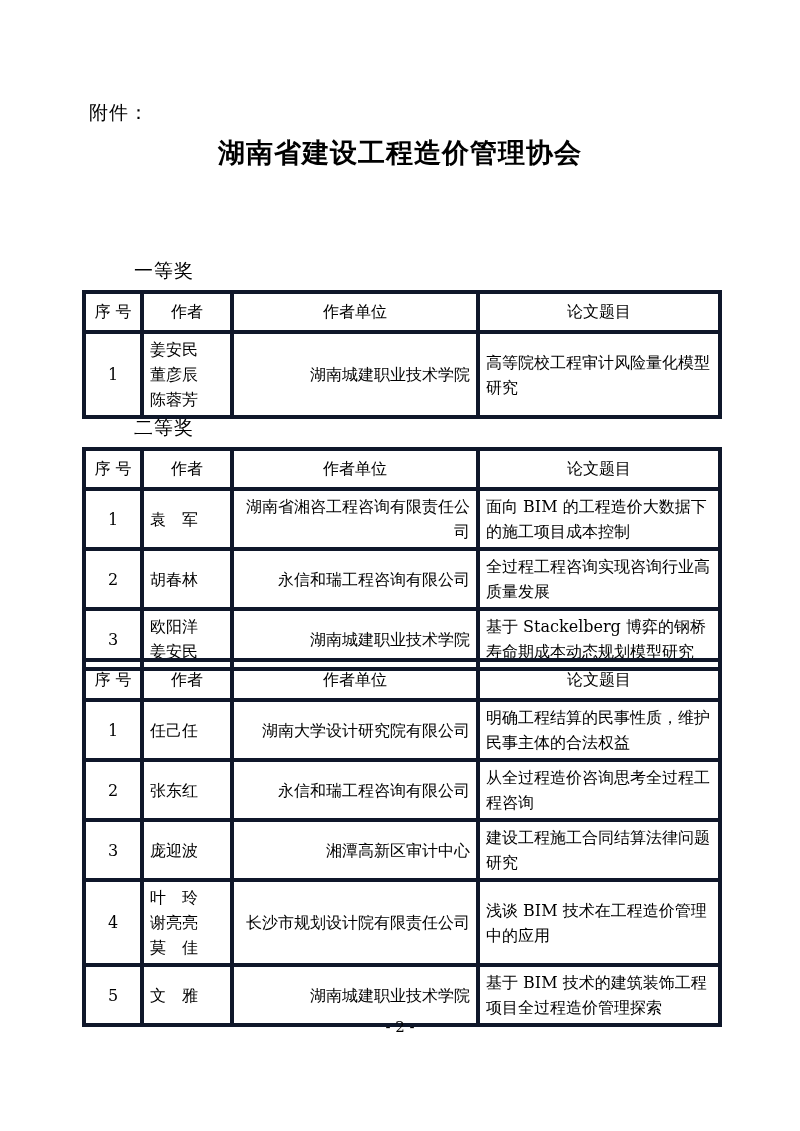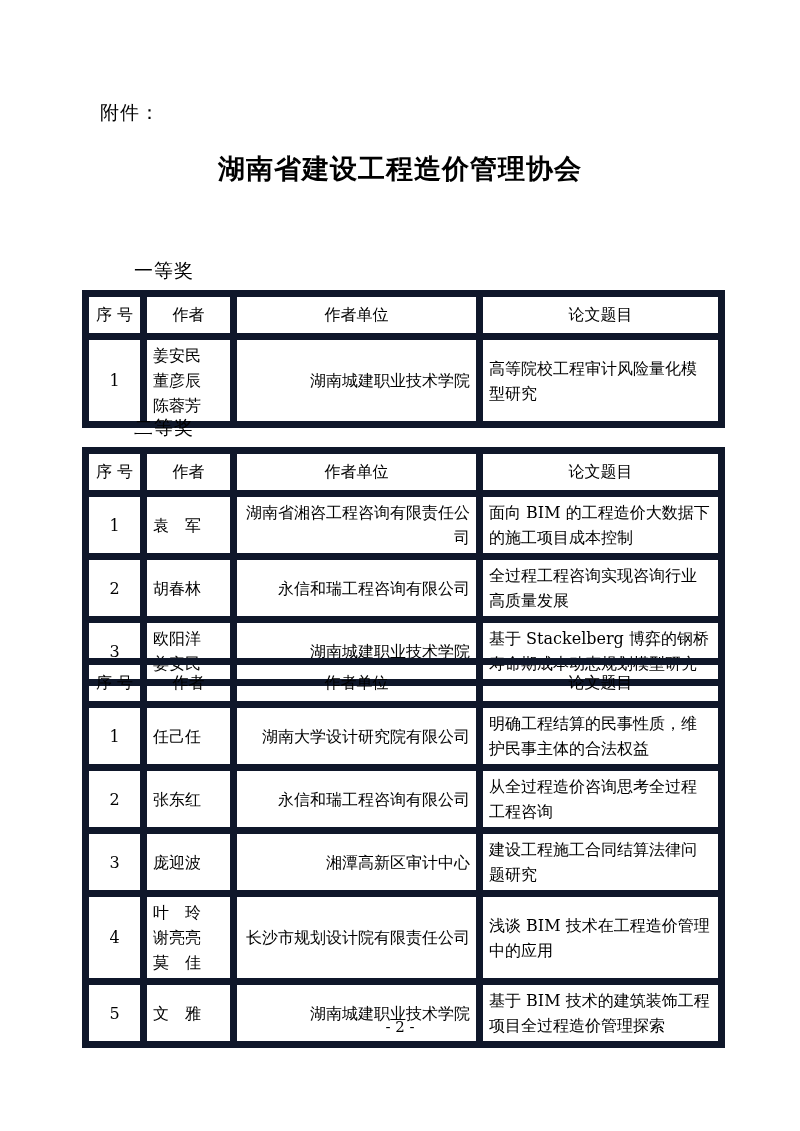--- a/index.html
+++ b/index.html
@@ -17,31 +17,31 @@
   .page {
     position: relative;
     width: 800px;
     height: 1131px;
     box-sizing: border-box;
     padding: 0;
     overflow: hidden;
   }
   .attach-label {
     position: absolute;
-    left: 100px;
+    left: 89px;
     top: 100px;
     font-size: 19px;
     letter-spacing: 1px;
     font-family: Liberation Serif, serif;
   }
   .doc-title {
     position: absolute;
     left: 0;
     right: 0;
-    top: 148px;
+    top: 132px;
     text-align: center;
     font-size: 27px;
     font-weight: bold;
     line-height: 41px;
     font-family: "DejaVu Serif", "Liberation Serif", serif;
     letter-spacing: 1px;
   }
   .doc-title .line2 {
     display: block;
   }
@@ -58,21 +58,21 @@
     margin-bottom: 6px;
     letter-spacing: 1px;
   }
   table.award {
     border-collapse: collapse;
     width: 636px;
     table-layout: fixed;
     font-family: "DejaVu Serif", "Liberation Serif", serif;
   }
   table.award td, table.award th {
-    border: 7px solid #0f172a;
+    border: 4px solid #0f172a;
     font-size: 16px;
     font-weight: normal;
     padding: 3px 6px;
     vertical-align: middle;
     line-height: 25px;
   }
   table.award thead td {
     text-align: center;
     height: 30px;
     line-height: 22px;

